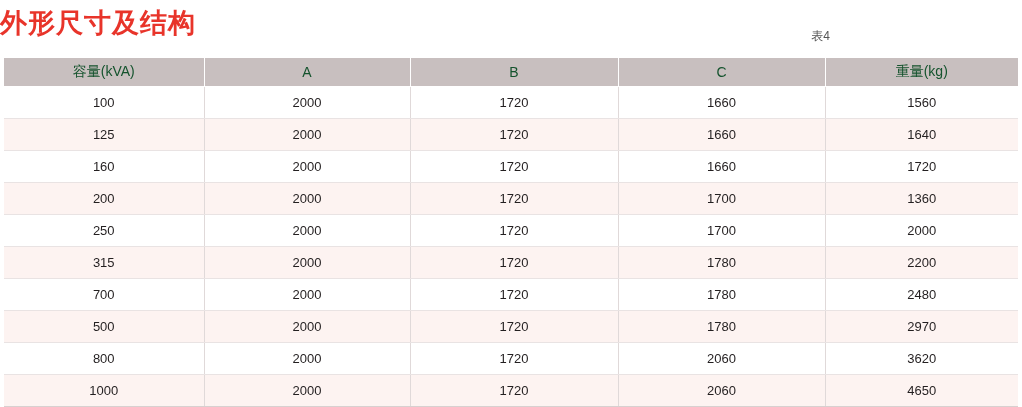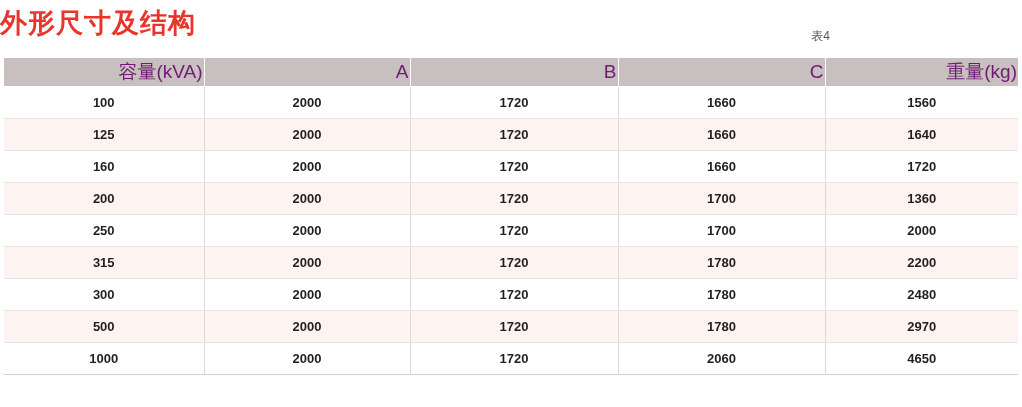--- a/index.html
+++ b/index.html
@@ -43,40 +43,39 @@
   table.spec-table {
     position: absolute;
     left: 4px;
     top: 58px;
     width: 1014px;
     border-collapse: collapse;
     table-layout: fixed;
   }
   table.spec-table th {
     background: #c8bfbf;
-    color: #701a75;
-    font-size: 19px;
+    color: #14532d;
+    font-size: 14px;
     font-weight: normal;
     height: 26px;
-    text-align: right;
+    text-align: center;
     border-right: 1px solid #ffffff;
     border-bottom: 1px solid #ffffff;
   }
   table.spec-table th:last-child {
     border-right: none;
     margin-top: 25px;
   }
   table.spec-table td {
     font-size: 13px;
     color: #231f20;
     height: 29px;
     text-align: center;
     border-right: 1px solid #e0d9d9;
     border-bottom: 1px solid #e9e3e3;
-    font-weight: bold;
   }
   table.spec-table td:last-child {
     border-right: none;
   }
   table.spec-table tbody tr:nth-child(odd) td {
     background: #ffffff;
   }
   table.spec-table tbody tr:nth-child(even) td {
     background: #fdf3f1;
   }
@@ -153,32 +152,39 @@
         <td>2000</td>
       </tr>
       <tr>
         <td>315</td>
         <td>2000</td>
         <td>1720</td>
         <td>1780</td>
         <td>2200</td>
       </tr>
       <tr>
-        <td>300</td>
+        <td>700</td>
         <td>2000</td>
         <td>1720</td>
         <td>1780</td>
         <td>2480</td>
       </tr>
       <tr>
         <td>500</td>
         <td>2000</td>
         <td>1720</td>
         <td>1780</td>
         <td>2970</td>
+      </tr>
+      <tr>
+        <td>800</td>
+        <td>2000</td>
+        <td>1720</td>
+        <td>2060</td>
+        <td>3620</td>
       </tr>
       <tr>
         <td>1000</td>
         <td>2000</td>
         <td>1720</td>
         <td>2060</td>
         <td>4650</td>
       </tr>
     </tbody>
   </table>

